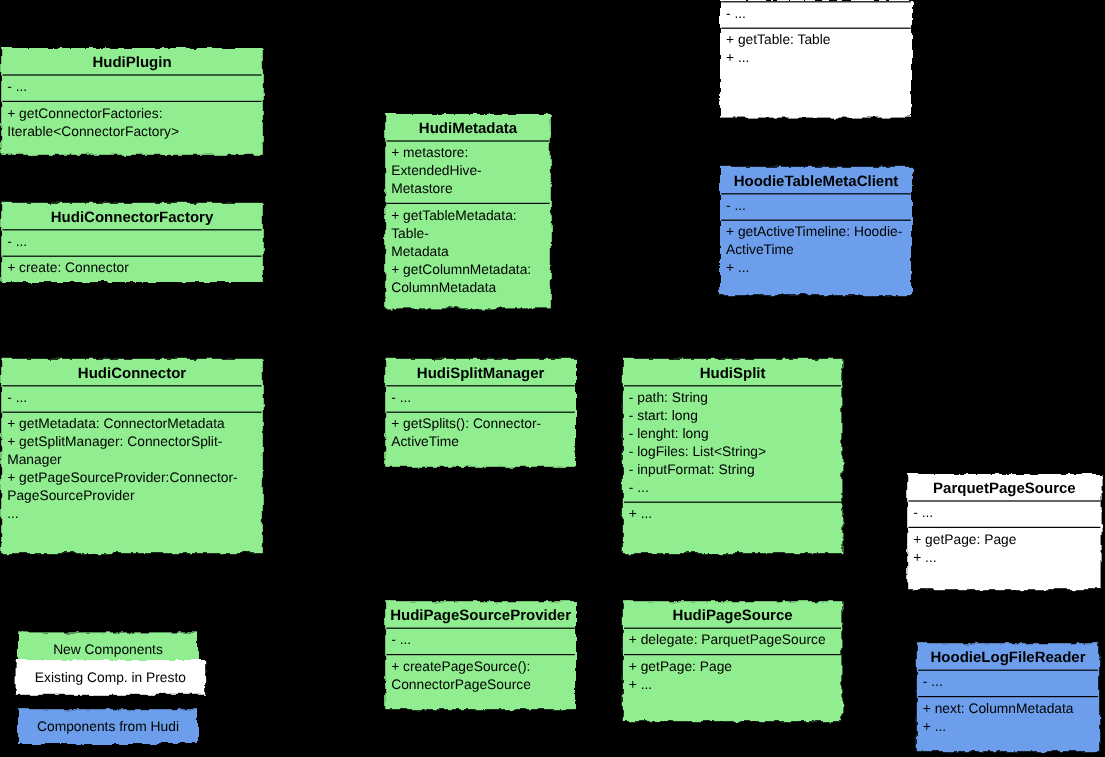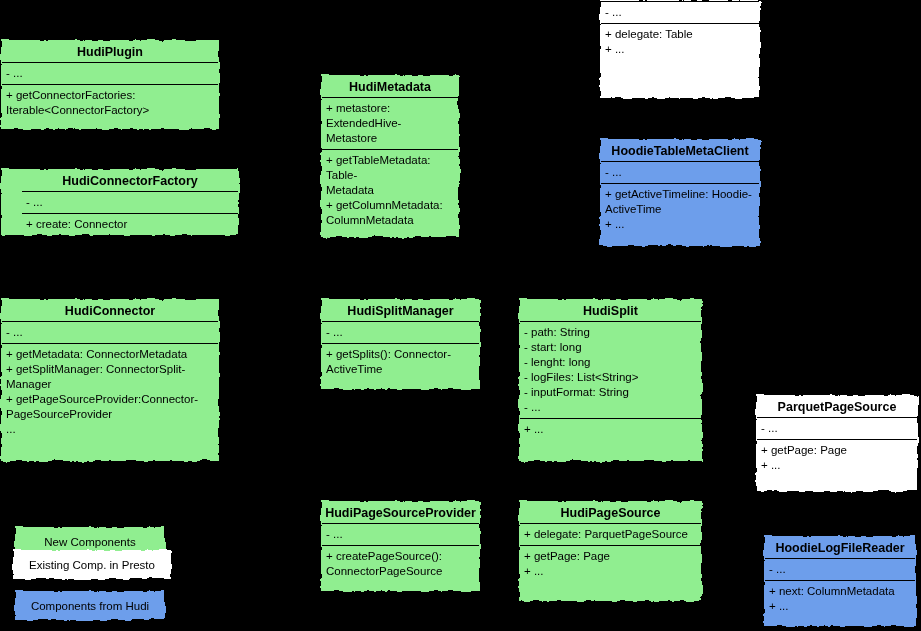--- a/index.html
+++ b/index.html
@@ -81,21 +81,21 @@
   <div class="uml-box green" style="left:2px;top:41px;width:216px;height:87px;">
     <div class="box-bg"></div>
     <div class="box-content">
       <div class="box-title">HudiPlugin</div>
       <div class="box-section">- ...</div>
       <div class="box-section">+ getConnectorFactories:
 Iterable&lt;ConnectorFactory&gt;</div>
     </div>
   </div>
 
-  <div class="uml-box green" style="left:2px;top:170px;width:216px;height:64px;padding-left:20px;">
+  <div class="uml-box green" style="left:2px;top:170px;width:216px;height:64px;">
     <div class="box-bg"></div>
     <div class="box-content">
       <div class="box-title">HudiConnectorFactory</div>
       <div class="box-section">- ...</div>
       <div class="box-section">+ create: Connector</div>
     </div>
   </div>
 
   <div class="uml-box green" style="left:2px;top:300px;width:216px;height:160px;">
     <div class="box-bg"></div>
@@ -104,39 +104,39 @@
       <div class="box-section">- ...</div>
       <div class="box-section">+ getMetadata: ConnectorMetadata
 + getSplitManager: ConnectorSplit-
 Manager
 + getPageSourceProvider:Connector-
 PageSourceProvider
 ...</div>
     </div>
   </div>
 
-  <div class="uml-box green" style="left:322px;top:76px;width:136px;height:160px;">
+  <div class="uml-box green" style="left:322px;top:96px;width:136px;height:160px;">
     <div class="box-bg"></div>
     <div class="box-content">
       <div class="box-title">HudiMetadata</div>
       <div class="box-section">+ metastore: ExtendedHive-
 Metastore</div>
       <div class="box-section">+ getTableMetadata: Table-
 Metadata
 + getColumnMetadata:
 ColumnMetadata
 ...</div>
     </div>
   </div>
 
   <div class="uml-box white" style="left:601px;top:1px;width:158px;height:96px;">
     <div class="box-bg"></div>
     <div class="box-content">
       <div class="box-section">- ...</div>
-      <div class="box-section">+ delegate: Table
+      <div class="box-section">+ getTable: Table
 + ...</div>
     </div>
   </div>
 
   <div class="uml-box blue" style="left:601px;top:140px;width:158px;height:105px;">
     <div class="box-bg"></div>
     <div class="box-content">
       <div class="box-title">HoodieTableMetaClient</div>
       <div class="box-section">- ...</div>
       <div class="box-section">+ getActiveTimeline: Hoodie-

